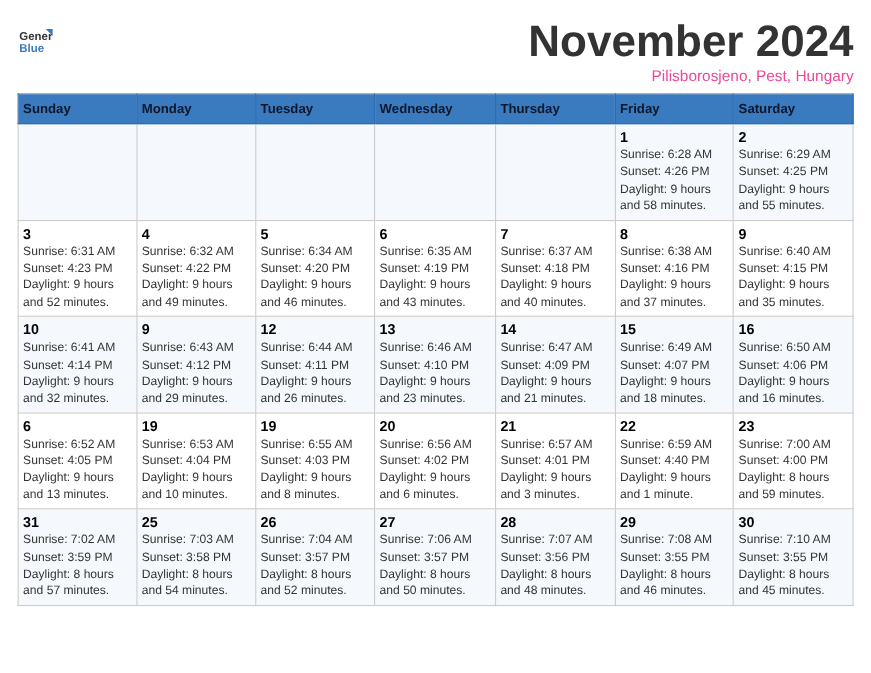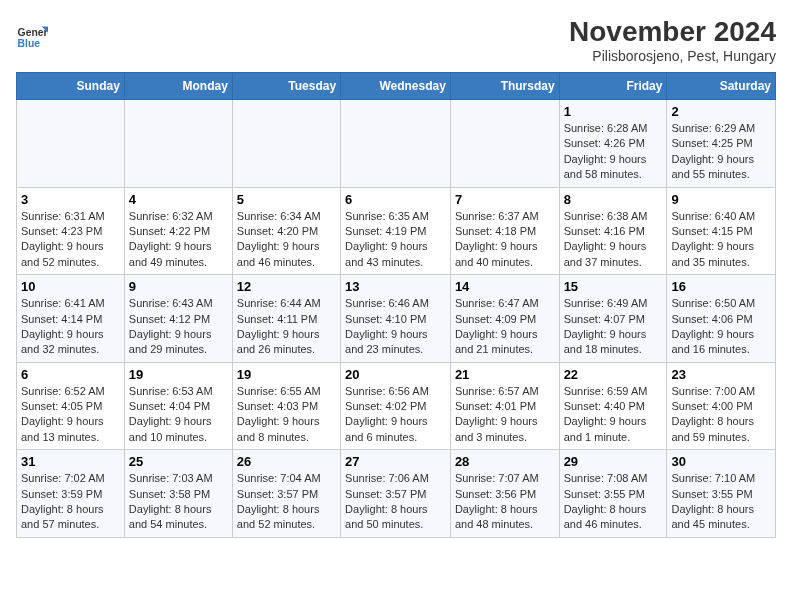--- a/index.html
+++ b/index.html
@@ -23,38 +23,38 @@
     }
     .logo-icon {
       width: 32px;
       height: 32px;
       margin-right: 4px;
     }
     .title-block {
       text-align: right;
     }
     .month-year {
-      font-size: 28px;
+      font-size: 40px;
       font-weight: bold;
       color: #333;
     }
     .location {
       font-size: 14px;
-      color: #404040;
+      color: #ec4899;
     }
     table {
       width: 100%;
       border-collapse: collapse;
       font-size: 11px;
     }
     thead th {
       background-color: #3a7abf;
-      color: #ffffff;
+      color: #0f172a;
       padding: 6px 4px;
-      text-align: right;
+      text-align: left;
       font-size: 12px;
       border: 1px solid #2d6aaf;
       margin-top: 20px;
     }
     tbody td {
       border: 1px solid #ccc;
       vertical-align: top;
       padding: 4px;
       min-height: 80px;
       width: 113px;

